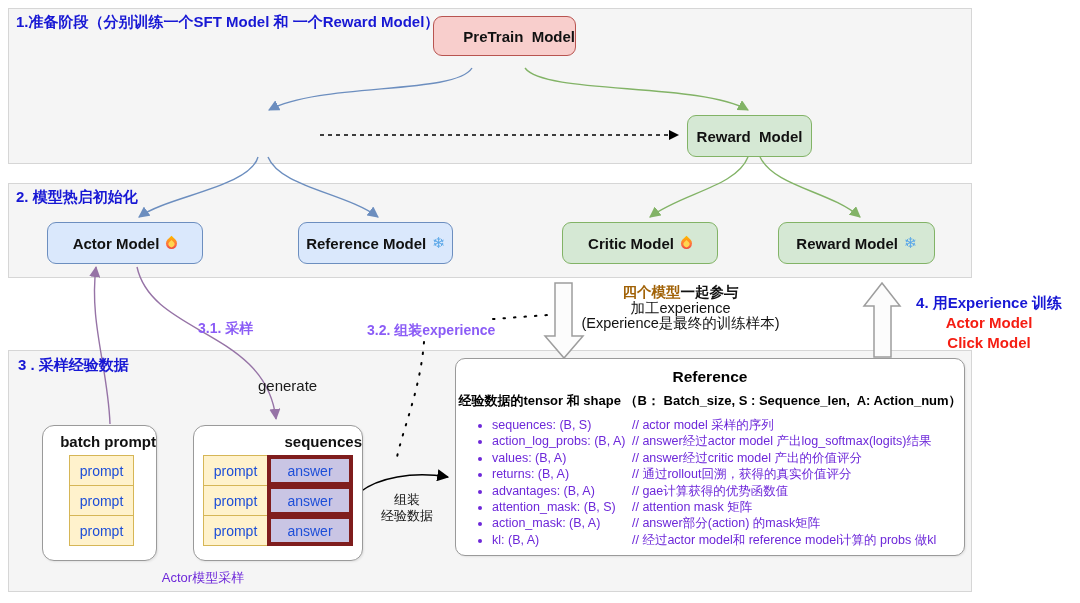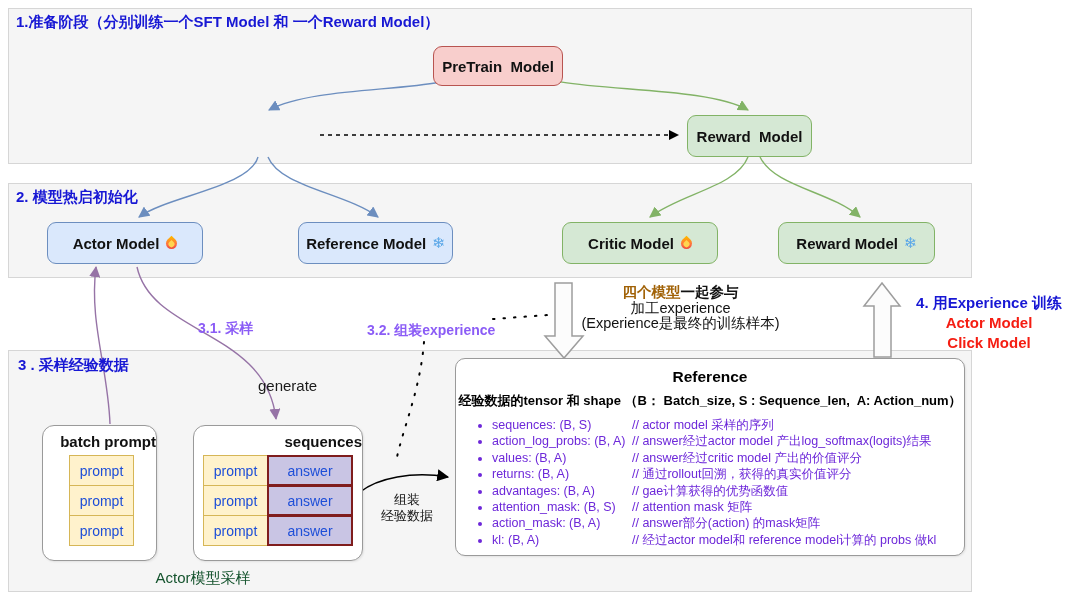--- a/index.html
+++ b/index.html
@@ -31,34 +31,34 @@
 
   .flabel { position:absolute; z-index:5; }
   .blue-lbl { color:#8b5cf6; font-size:14px; font-weight:bold; }
   .plain-lbl { color:#1a1a1a; font-size:15px; }
   .red-txt { color:#a16207; }
   #four-models { left:568px; top:285px; width:225px; text-align:center; font-size:14.5px; color:#111; line-height:15.5px; font-weight:bold;}
   #step4-block { left:903px; top:293px; width:172px; text-align:center; line-height:20px; }
   #step4-block .l1 { color:#1717d4; font-size:15px; font-weight:bold; }
   #step4-block .l2 { color:#f51d12; font-size:15px; font-weight:bold; }
   #assemble-lbl { left:368px; top:492px; width:78px; text-align:center; font-size:13px; color:#111; line-height:16px; }
-  .caption { position:absolute; z-index:5; font-size:15px; color:#14532d; text-align:center; }
+  .caption { position:absolute; z-index:5; font-size:13px; color:#6d28d9; text-align:center; }
 
   .card { position:absolute; z-index:4; background:#ffffff; border:1px solid #9a9a9a; border-radius:12px;
           box-shadow:1px 1px 2px rgba(0,0,0,0.08); }
   .card-title { text-align:right; font-size:15px; font-weight:bold; color:#111; margin-top:7px; }
   #batch-box { left:42px; top:425px; width:115px; height:136px; }
   #seq-box   { left:193px; top:425px; width:170px; height:136px; }
   .cells { position:absolute; left:26px; top:30px; }
   .cell { width:65px; height:31px; margin-top:-1px; background:#fff2cc; border:1px solid #d6b656;
           display:flex; align-items:center; justify-content:center; font-size:14px; color:#1d4ed8; }
   #seq-box .cells { left:9px; }
   .seq-row { display:flex; margin-top:-1px; }
   .seq-row .cell { margin-top:0; }
-  .cell.answer { width:86px; margin-left:-1px; background:#c9c5e4; border:2px solid #7f1d1d; }
+  .cell.answer { width:86px; margin-left:-1px; background:#c9c5e4; border:4px solid #7f1d1d; }
 
   #exp-box { left:455px; top:358px; width:510px; height:198px; border-radius:10px; }
   #exp-title { text-align:center; font-size:15.5px; font-weight:bold; color:#000; margin-top:9px; }
   #exp-subtitle { text-align:center; font-size:13px; font-weight:bold; color:#000; margin-top:6px; white-space:pre; }
   #exp-list { margin-top:7px; padding-left:36px; list-style:disc; }
   #exp-list li { font-size:12.5px; line-height:16.4px; color:#6d28d9; white-space:nowrap; }
   #exp-list .iname { display:inline-block; min-width:140px; }
 </style>
 </head>
 <body>
@@ -103,21 +103,21 @@
     <path d="M424,342 C420,392 402,430 396,462" fill="none" stroke="#000" stroke-width="2" stroke-dasharray="1.5,9" stroke-linecap="round"></path>
 
     <polygon points="555,283 572,283 572,336 583,336 564,358 545,336 555,336" fill="#fcfcfc" stroke="#9d9d9d" stroke-width="1.5"></polygon>
     <polygon points="882,283 900,306 891,306 891,357 874,357 874,306 864,306" fill="#fcfcfc" stroke="#9d9d9d" stroke-width="1.5"></polygon>
   </svg>
 
   <div class="sec-title" style="left:16px; top:13px;">1.准备阶段（分别训练一个SFT Model 和 一个Reward Model）</div>
   <div class="sec-title" style="left:16px; top:188px;">2. 模型热启初始化</div>
   <div class="sec-title" style="left:18px; top:356px;">3 . 采样经验数据</div>
 
-  <div class="node pink" style="left:433px; top:46px; width:130px; height:40px;">
+  <div class="node pink" style="left:433px; top:16px; width:143px; height:40px;justify-content:flex-end;">
     <span class="lbl">PreTrain  Model</span>
   </div>
   <div class="node green" style="left:687px; top:115px; width:125px; height:42px;">
     <span class="lbl">Reward  Model</span>
   </div>
 
   <div class="node blue" style="left:47px; top:222px; width:156px; height:42px;">
     <span class="lbl">Actor Model</span>
     <span class="icon fire"></span>
   </div>

